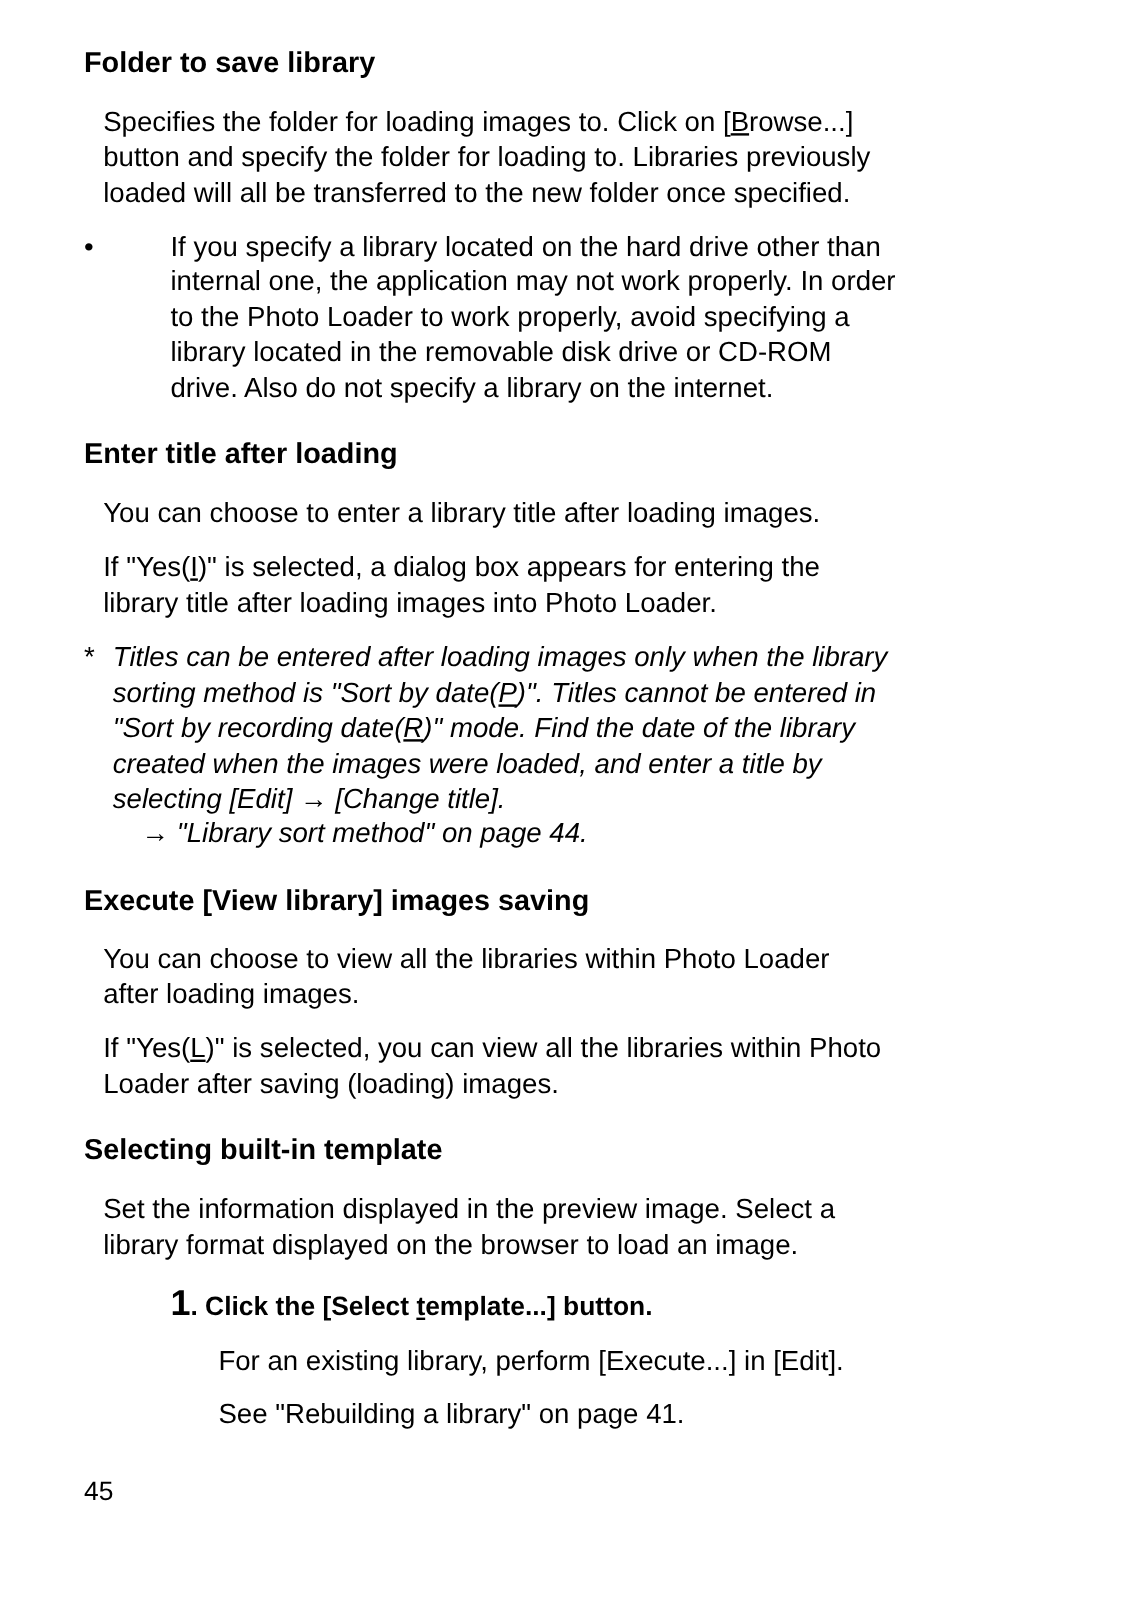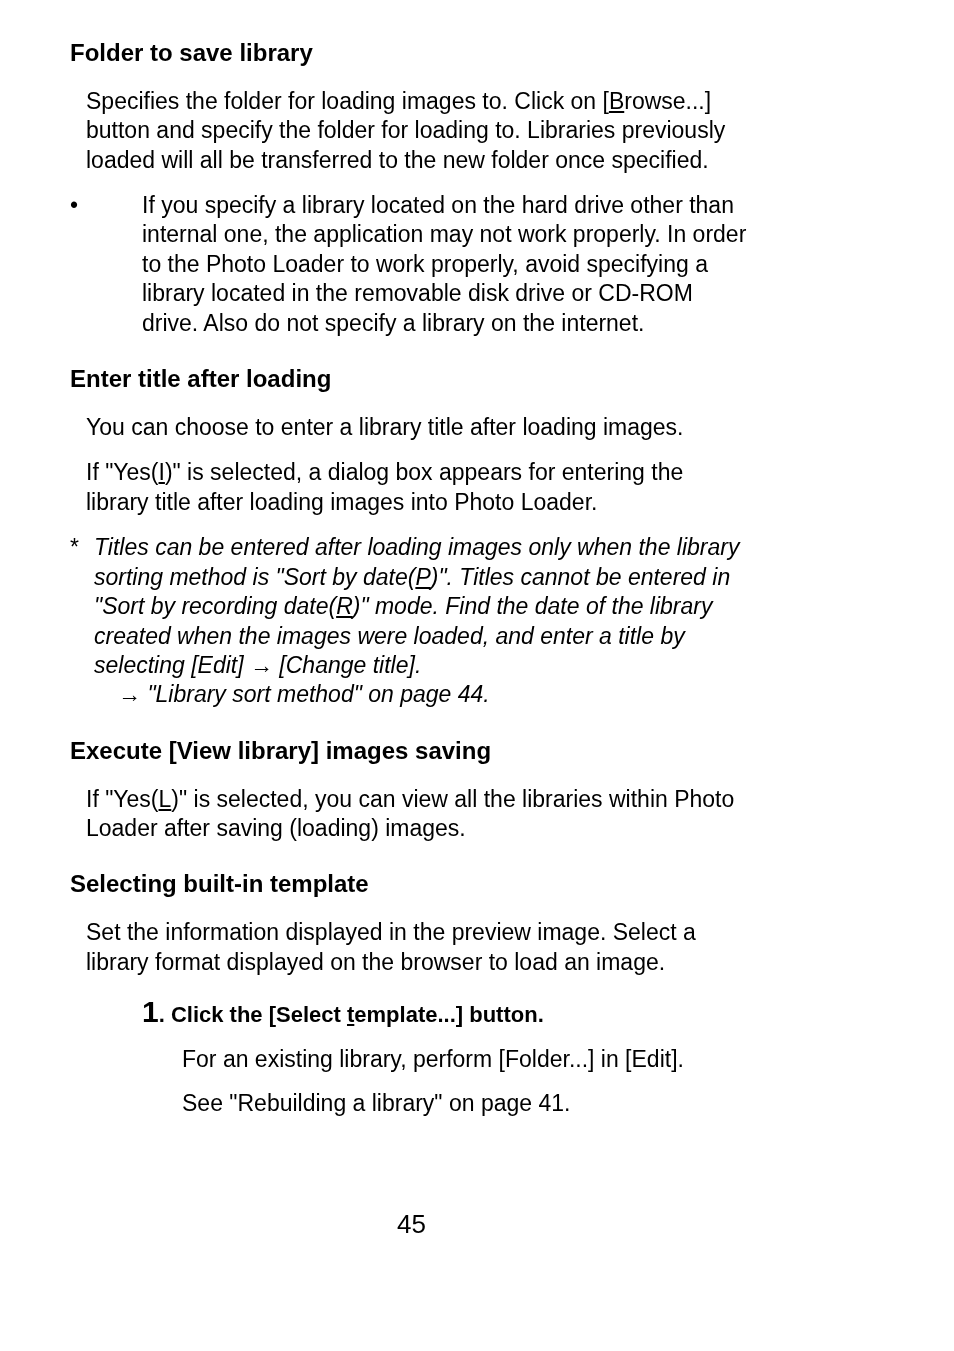--- a/index.html
+++ b/index.html
@@ -68,23 +68,22 @@
   .step-num {
     font-size: 30px;
     font-weight: bold;
   }
   .step-detail {
     font-weight: normal;
     font-size: 23px;
     margin: 14px 0 0 40px;
   }
   .page-num {
-    text-align: center;
-    font-size: 26px;
-    margin-top: 90px;
+    font-size: 22px;
+    margin-top: 36px;
   }
 </style>
 </head>
 <body>
 
 <div class="page">
 
   <div class="section">
     <h2>Folder to save library</h2>
     <p>
@@ -106,36 +105,37 @@
       <div class="note-marker">*</div>
       <div class="note-body">
         <span>Titles can be entered after loading images only when the library sorting method is "Sort by date(</span><span class="u">P</span><span>)". Titles cannot be entered in "Sort by recording date(</span><span class="u">R</span><span>)" mode. Find the date of the library created when the images were loaded, and enter a title by selecting [Edit] → [Change title].</span>
         <div class="note-sub"> → "Library sort method" on page 44.</div>
       </div>
     </div>
   </div>
 
   <div class="section">
     <h2>Execute [View library] images saving</h2>
+    <p>You can choose to view all the libraries within Photo Loader after loading images.</p>
     <p>
       <span>If "Yes(</span><span class="u">L</span><span>)" is selected, you can view all the libraries within Photo Loader after saving (loading) images.</span>
     </p>
   </div>
 
   <div class="section">
     <h2>Selecting built-in template</h2>
     <p>Set the information displayed in the preview image. Select a library format displayed on the browser to load an image.</p>
     <ol class="steps">
       <li>
         <div class="step-line">
           <span class="step-num">1</span><span>. Click the [Select </span><span class="u">t</span><span>emplate...] button.</span>
         </div>
       </li>
       <li>
-        <div class="step-detail">For an existing library, perform [Folder...] in [Edit].</div>
+        <div class="step-detail">For an existing library, perform [Execute...] in [Edit].</div>
         <div class="step-detail">See "Rebuilding a library" on page 41.</div>
       </li>
     </ol>
   </div>
 
   <div class="page-num">45</div>
 
 </div>
 
 </body></html>

